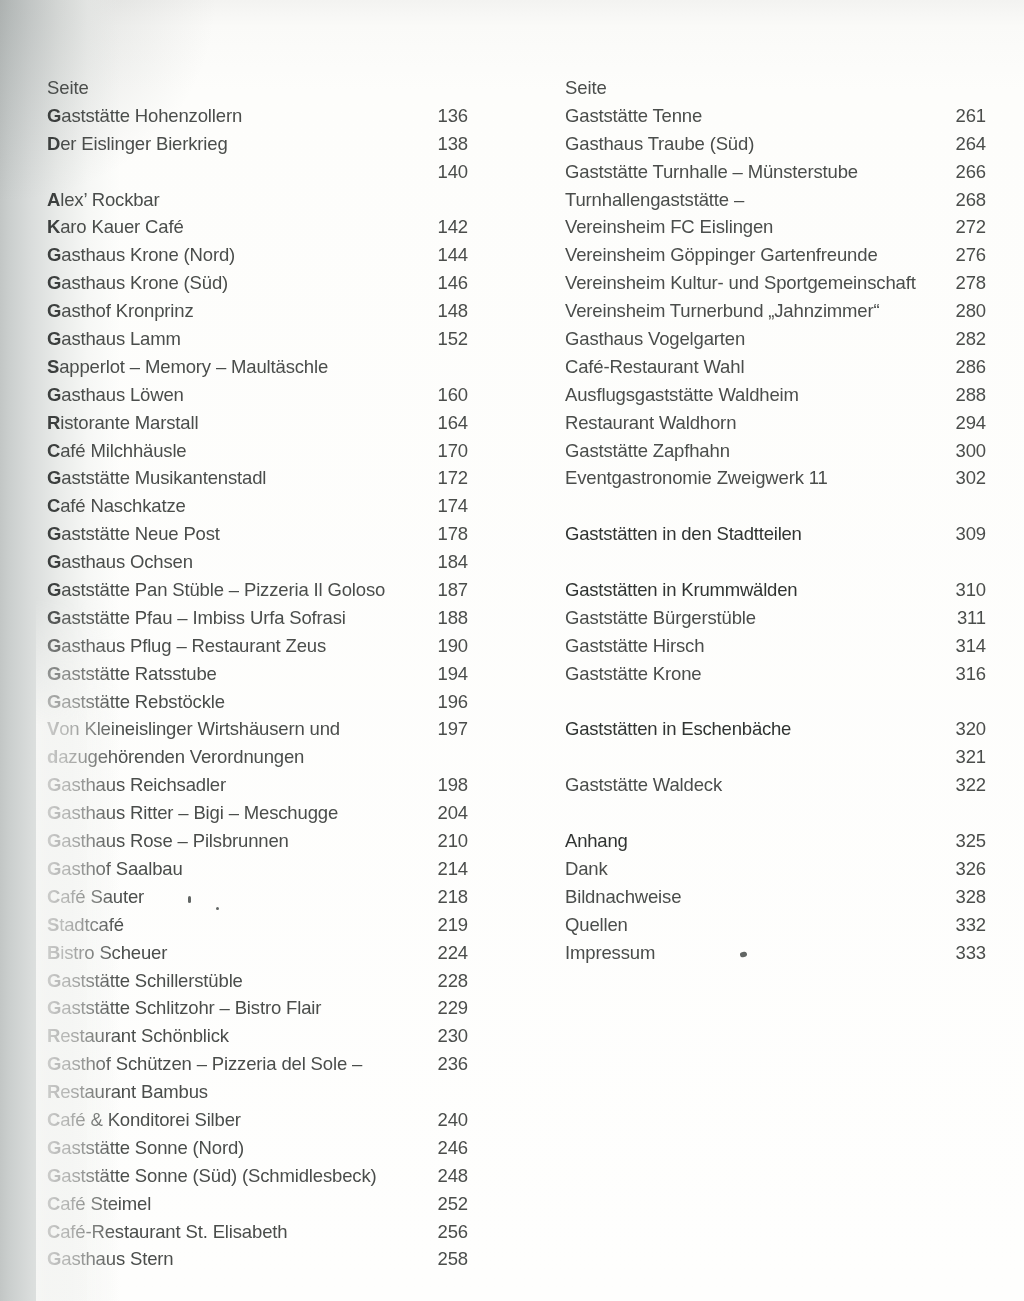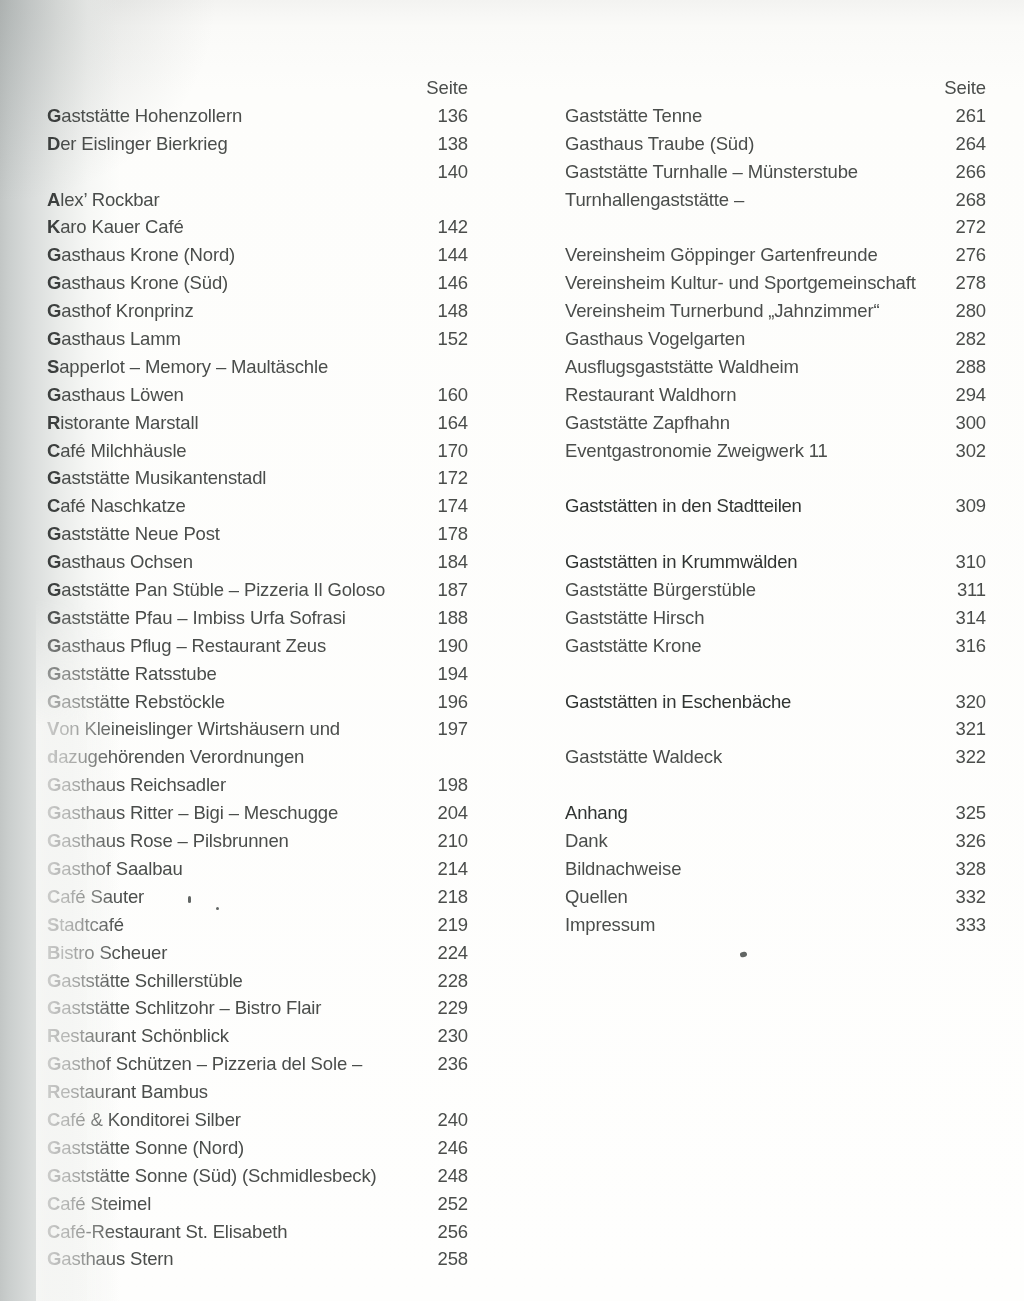--- a/index.html
+++ b/index.html
@@ -33,21 +33,20 @@
   }
 
   .col { position: absolute; top: 74px; width: 421px; }
   .col-left  { left: 47px; }
   .col-right { left: 565px; }
 
   .header-row {
     height: 27.9px;
     line-height: 27.9px;
     font-size: 18.5px;
-    text-align: right;
     letter-spacing: -0.1px;
     color: var(--text, #4a4d4b);
   }
 
   .row {
     display: flex;
     align-items: baseline;
     height: 27.9px;
     line-height: 27.9px;
     font-size: 18.5px;
@@ -288,37 +287,42 @@
         </div>
         <div class="row">
           <span class="title">Gaststätte Turnhalle – Münsterstube</span>
           <span class="num">266</span>
         </div>
         <div class="row">
           <span class="title">Turnhallengaststätte –</span>
           <span class="num">268</span>
         </div>
         <div class="row">
+          <span class="title">Vereinsheim FC Eislingen</span>
           <span class="num">272</span>
         </div>
         <div class="row">
           <span class="title">Vereinsheim Göppinger Gartenfreunde</span>
           <span class="num">276</span>
         </div>
         <div class="row">
           <span class="title">Vereinsheim Kultur- und Sportgemeinschaft</span>
           <span class="num">278</span>
         </div>
         <div class="row">
           <span class="title">Vereinsheim Turnerbund „Jahnzimmer“</span>
           <span class="num">280</span>
         </div>
         <div class="row">
           <span class="title">Gasthaus Vogelgarten</span>
           <span class="num">282</span>
+        </div>
+        <div class="row">
+          <span class="title">Café-Restaurant Wahl</span>
+          <span class="num">286</span>
         </div>
         <div class="row">
           <span class="title">Ausflugsgaststätte Waldheim</span>
           <span class="num">288</span>
         </div>
         <div class="row">
           <span class="title">Restaurant Waldhorn</span>
           <span class="num">294</span>
         </div>
         <div class="row">

